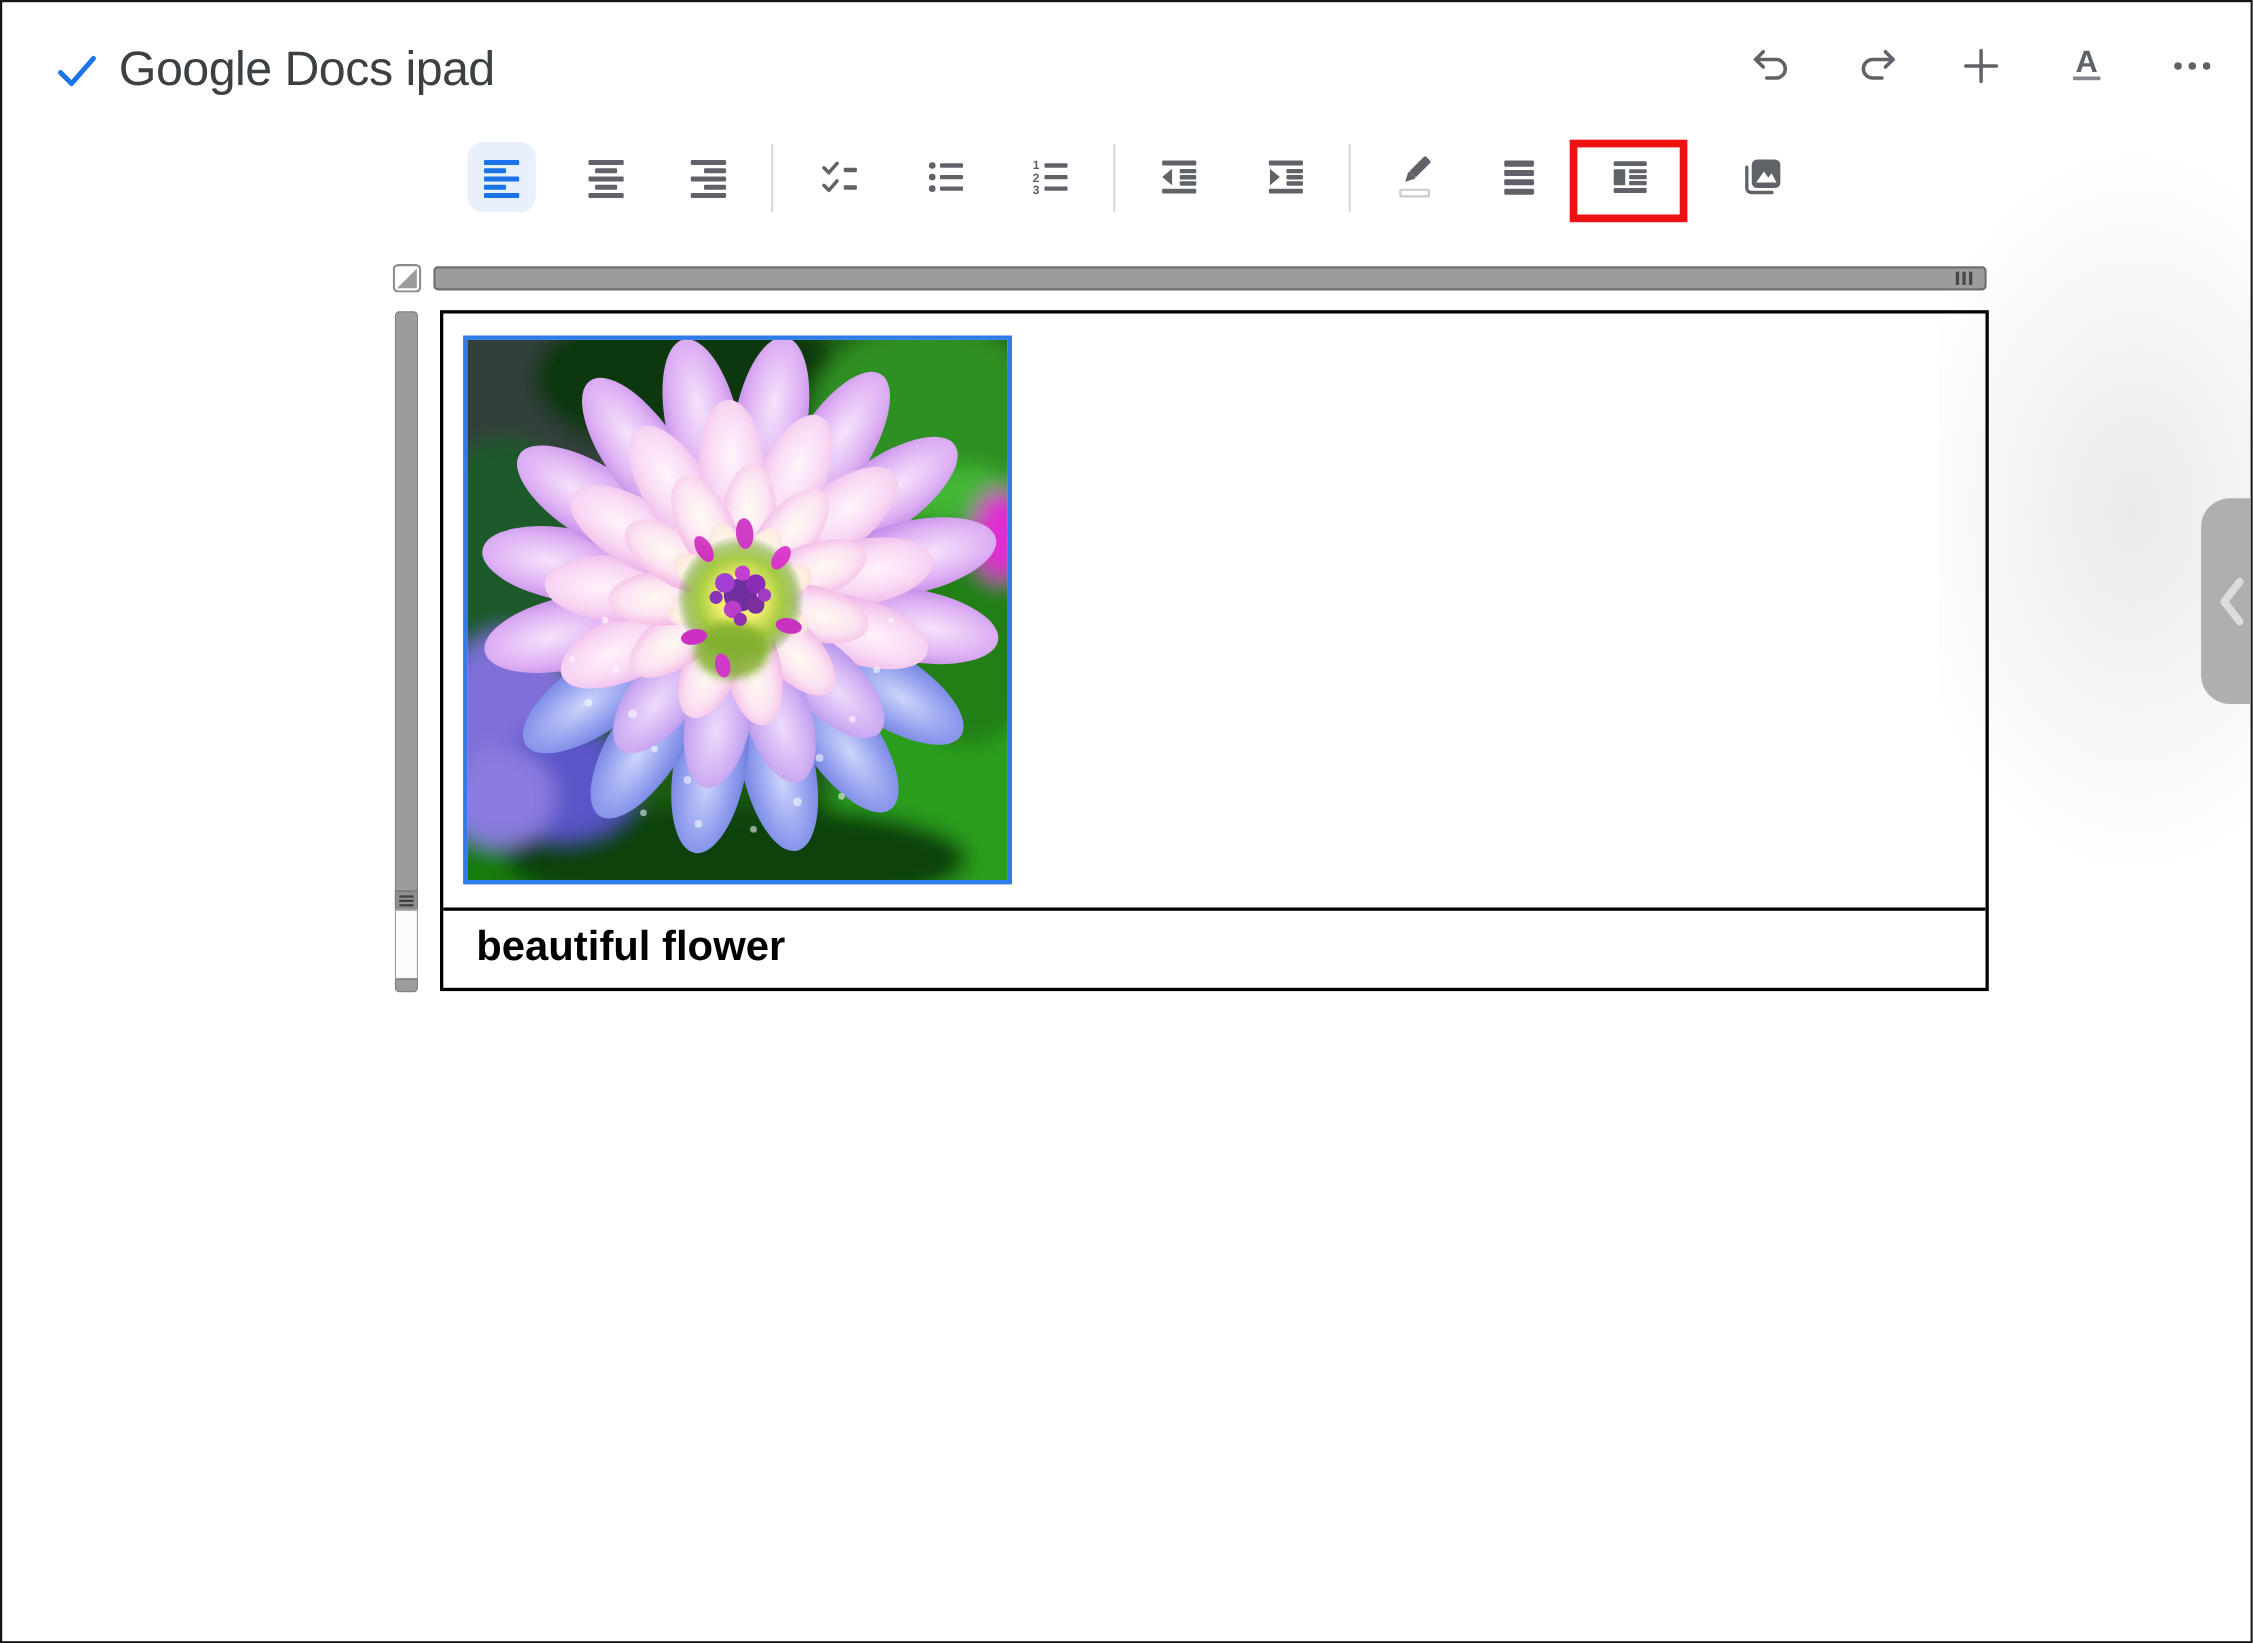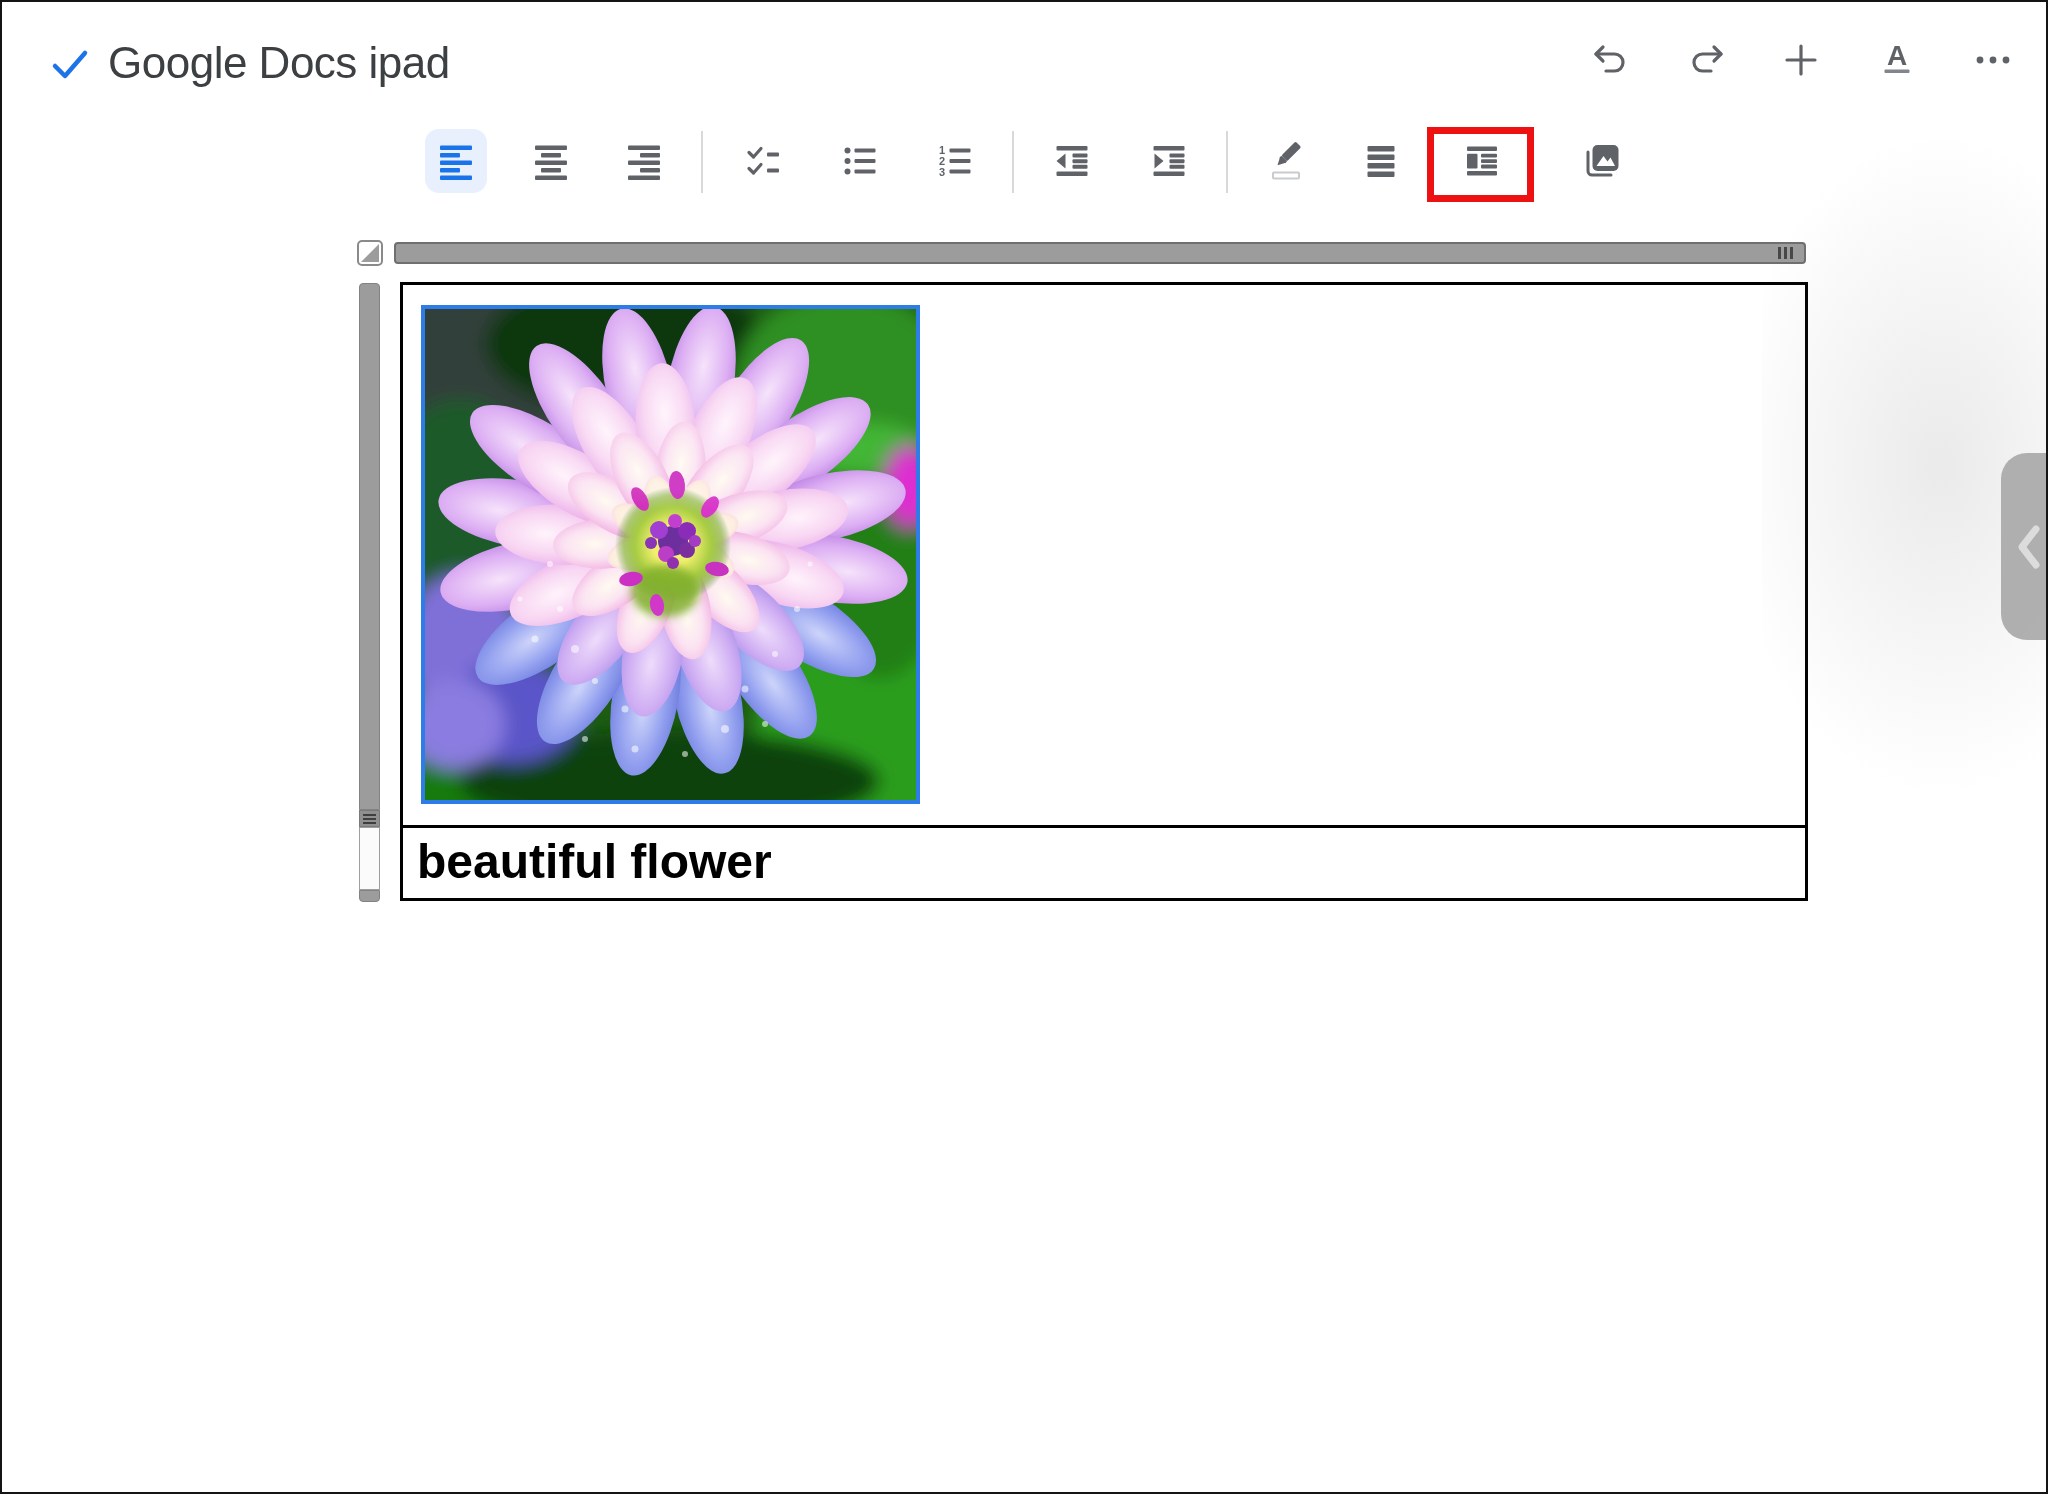--- a/index.html
+++ b/index.html
@@ -35,21 +35,21 @@
   #strip-cap{top:888px;height:12px;background:#9c9c9c;border:1px solid #828282;border-radius:0 0 4px 4px;}
   
   #doc-table{position:absolute;left:398px;top:280px;width:1408px;height:619px;
     border:3px solid #000;box-sizing:border-box;background:#fff;}
   #row-divider{position:absolute;left:0;top:540px;width:100%;height:3px;background:#000;}
   #doc-image{position:absolute;left:419px;top:303px;width:499px;height:499px;
     border:4px solid #2d7ce8;box-sizing:border-box;cursor:pointer;}
   #doc-image svg{display:block;}
   #caption-cell{position:absolute;left:401px;top:826px;width:1402px;height:67px;
     display:flex;align-items:center;cursor:text;}
-  #caption-text{margin-left:14px;font-size:48px;font-weight:700;color:#000;}
+  #caption-text{margin-left:30px;font-size:38px;font-weight:700;color:#000;}
   
   #right-shade{position:absolute;left:1760px;top:60px;width:288px;height:1060px;pointer-events:none;
     background:radial-gradient(ellipse 300px 460px at 62% 38%,rgba(125,125,125,0.16),rgba(125,125,125,0.0) 72%);}
   #side-tab{position:absolute;left:1999px;top:451px;width:62px;height:187px;
     background:rgba(165,165,165,0.88);border-radius:26px 0 0 26px;cursor:pointer;
     display:flex;align-items:center;}
   #side-tab svg{margin-left:8px;}
   .ic{display:block;}
 </style>
 </head>

